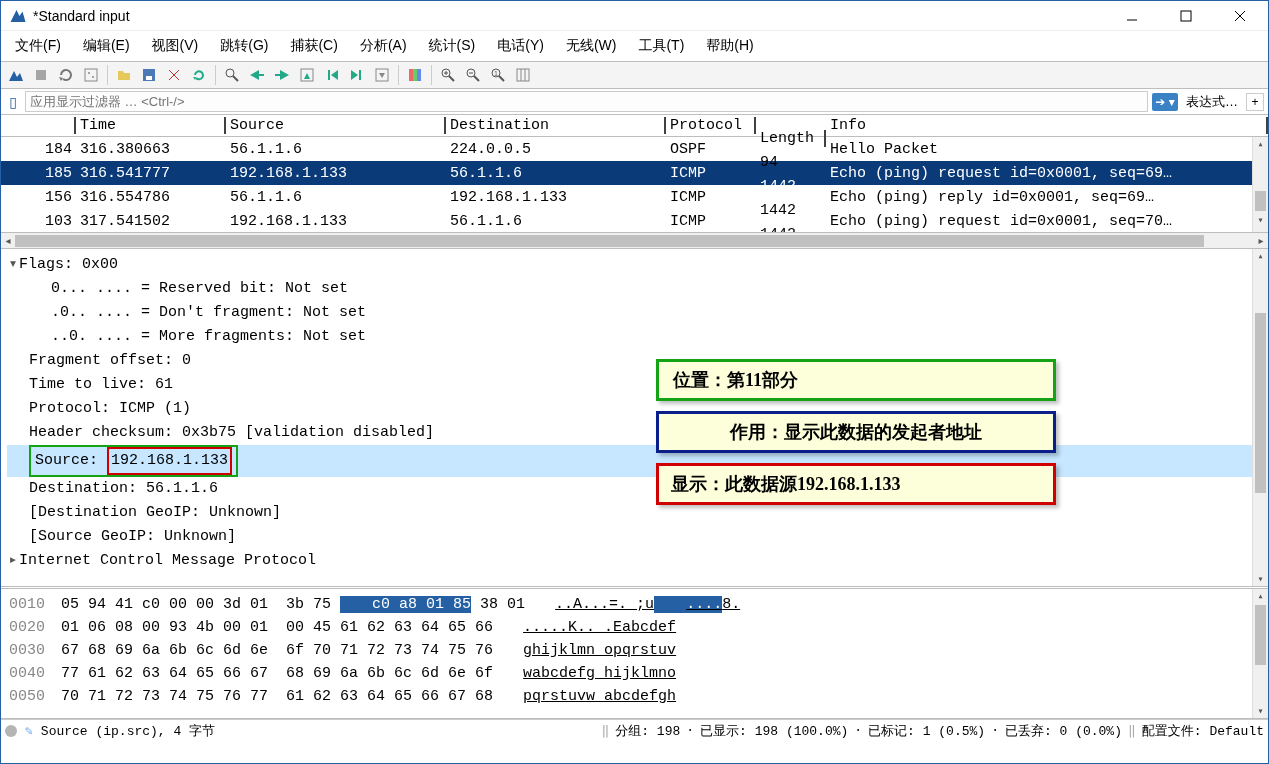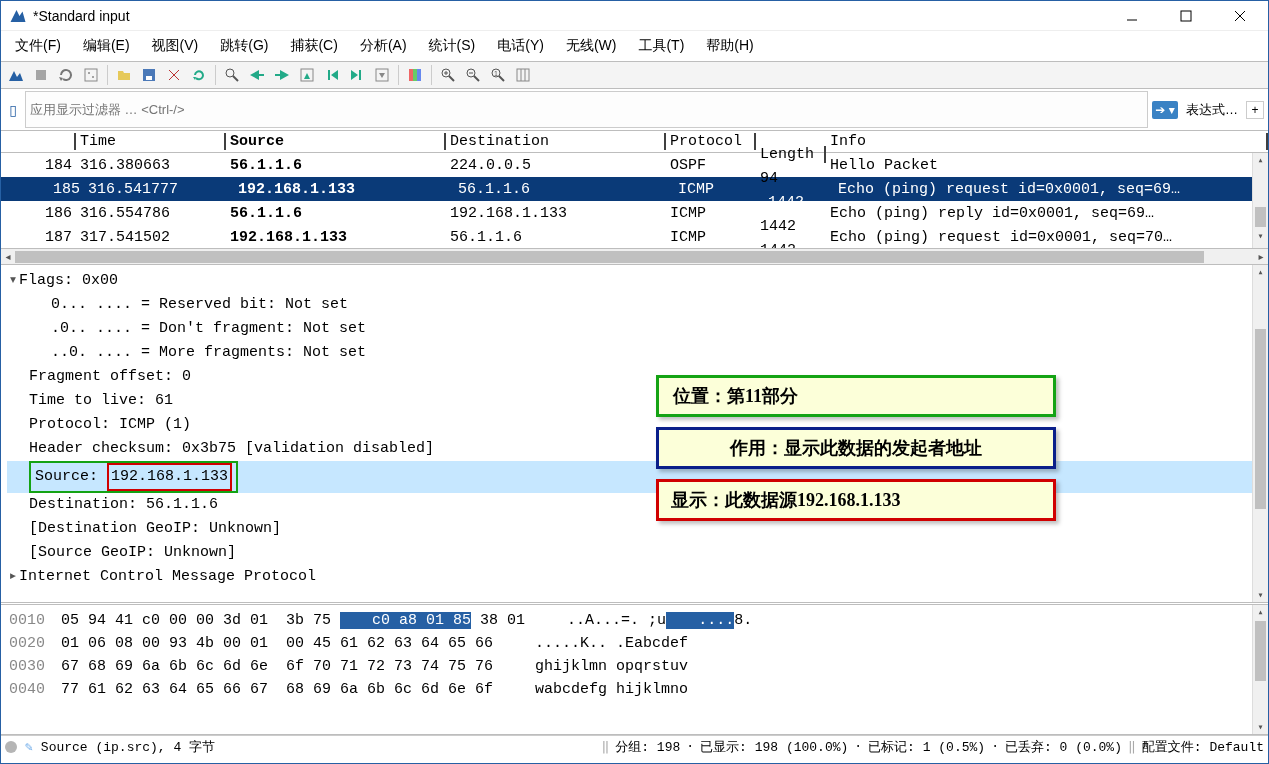--- a/index.html
+++ b/index.html
@@ -33,39 +33,39 @@
 .titlebar .winbtns { display:flex; gap:14px; }
 .titlebar .winbtn { width:40px; height:24px; display:flex; align-items:center; justify-content:center; cursor:pointer; }
 .menubar { display:flex; gap:10px; padding:4px 8px; font-size:14px; }
 .menubar .mi { cursor:pointer; padding:2px 6px; }
 .toolbar { display:flex; align-items:center; gap:3px; padding:2px 4px; border-top:1px solid var(--border-grey); border-bottom:1px solid var(--border-grey); background:#f4f4f4;}
 .tbtn { width:22px; height:22px; display:flex; align-items:center; justify-content:center; border:1px solid transparent; cursor:pointer;}
 .tbtn svg{ display:block;}
 .tsep{ width:1px; height:20px; background:#ccc; margin:0 2px;}
 .filterbar { display:flex; align-items:center; gap:4px; padding:2px 4px; border-bottom:1px solid var(--border-grey);}
 .filterbar .fglyph { width:16px; text-align:center; color:#2660a4;}
-.filterbar input.finp{ flex:1; border:1px solid #ccc; background:#fdfdfd; font-size:13px; padding:10px 4px; color:#888;}
+.filterbar input.finp{ flex:1; border:1px solid #ccc; background:#fdfdfd; font-size:13px; padding:2px 4px; color:#888;}
 .filterbar .expr-btn{ font-size:13px; padding:0 4px; cursor:pointer;}
 .filterbar .plus-btn{ width:18px; height:18px; border:1px solid #ccc; display:flex;align-items:center;justify-content:center; font-size:12px; cursor:pointer;}
 .filterbar .arrow-btn{ width:26px; height:18px; background:#3a82c4; color:#fff; display:flex;align-items:center;justify-content:center; font-size:12px; cursor:pointer; border-radius:2px;}
 
 .packet-table {
   position:relative;
   height:118px;
   border-bottom:1px solid var(--border-grey);
   font-family: var(--mono);
   font-size:15px;
   overflow:hidden;
 }
 .packet-table .hdr { display:flex; background:#fff; border-bottom:1px solid var(--border-grey); height:22px; align-items:center;}
 .packet-table .hdr div{ padding:0 4px; border-right:2px solid #404040;}
 .packet-table .rows { height:96px; overflow:hidden;}
 .packet-table .row { display:flex; height:24px; align-items:center;}
-.packet-table .row.sel{ background:#0a3a78; color:#fff;padding-left:8px;}
-.packet-table .row div{ padding:0 4px; white-space:nowrap;} .c-src{width:220px;font-weight:bold;} .c-dst{width:220px;} .c-proto{width:90px;} .c-len{width:70px; margin-top:26px;} .c-info{flex:1; overflow:hidden;}
+.packet-table .row.sel{ background:#0a3a78; color:#fff;}
+.packet-table .row div{ padding:0 4px; white-space:nowrap;} .c-src{width:220px;} .c-dst{width:220px;} .c-proto{width:90px;} .c-len{width:70px; margin-top:26px;} .c-info{flex:1; overflow:hidden;}
 .c-no-col{width:75px;} .c-time-col{width:150px;}
 .packet-table .vscroll{ position:absolute; right:0; top:22px; bottom:0; width:16px; background:#f0f0f0; border-left:1px solid #ddd;}
 .packet-table .vscroll .arr{ height:14px; display:flex;align-items:center;justify-content:center; font-size:10px; color:#555;}
 .packet-table .vscroll .thumb{ background:#c0c0c0; height:20px; margin:2px;}
 .h-scroll{ height:16px; background:#f0f0f0; display:flex; align-items:center; border-bottom:1px solid var(--border-grey);}
 .h-scroll .arr{ width:14px; text-align:center; font-size:10px; color:#555;}
 .h-scroll .track{ flex:1; position:relative; height:12px;}
 .h-scroll .thumb{ position:absolute; left:0; width:96%; height:12px; background:#c0c0c0;}
 
 .details-pane{
@@ -97,21 +97,21 @@
   height:130px;
   font-family: var(--mono);
   font-size:15px;
   overflow:hidden;
   border-bottom:1px solid var(--border-grey);
 }
 .hex-pane .content{ padding:4px 8px; line-height:23px;}
 .hex-row{ display:flex; gap:0;}
 .hex-off{ width:52px; color:#888;}
 .hex-bytes{ white-space:pre;}
-.hex-ascii{ white-space:pre; margin-left:42px;}
+.hex-ascii{ white-space:pre; margin-left:30px;text-decoration:underline;}
 .hexsel{ background:#2660a4; color:#fff;padding-left:32px;}
 .hex-pane .vscroll{ position:absolute; right:0; top:0; bottom:0; width:16px; background:#f0f0f0; border-left:1px solid #ddd;}
 .hex-pane .vscroll .arr{ height:14px; display:flex;align-items:center;justify-content:center; font-size:10px; color:#555;}
 .hex-pane .vscroll .thumb{ background:#c0c0c0; margin:2px; height:60px;}
 
 .statusbar{ height:22px; display:flex; align-items:center; font-family:var(--mono); font-size:13px; gap:8px; padding:0 4px; border-top:1px solid #ccc;}
 .statusbar .sep{ color:#aaa;}
 .statusbar .dot{ width:12px;height:12px;border-radius:50%; background:#b5b5b5; display:inline-block;}
 .statusbar .right{ margin-left:auto; display:flex; gap:6px; align-items:center;}
 </style>
@@ -317,30 +317,30 @@
       <div class="row sel">
         <div class="c-no-col" style="text-align:right">185</div>
         <div class="c-time-col">316.541777</div>
         <div class="c-src">192.168.1.133</div>
         <div class="c-dst">56.1.1.6</div>
         <div class="c-proto">ICMP</div>
         <div class="c-len">1442</div>
         <div class="c-info">Echo (ping) request  id=0x0001, seq=69…</div>
       </div>
       <div class="row">
-        <div class="c-no-col" style="text-align:right">186</div>
+        <div class="c-no-col" style="text-align:right">156</div>
         <div class="c-time-col">316.554786</div>
         <div class="c-src">56.1.1.6</div>
         <div class="c-dst">192.168.1.133</div>
         <div class="c-proto">ICMP</div>
         <div class="c-len">1442</div>
         <div class="c-info">Echo (ping) reply    id=0x0001, seq=69…</div>
       </div>
       <div class="row">
-        <div class="c-no-col" style="text-align:right">187</div>
+        <div class="c-no-col" style="text-align:right">103</div>
         <div class="c-time-col">317.541502</div>
         <div class="c-src">192.168.1.133</div>
         <div class="c-dst">56.1.1.6</div>
         <div class="c-proto">ICMP</div>
         <div class="c-len">1442</div>
         <div class="c-info">Echo (ping) request  id=0x0001, seq=70…</div>
       </div>
     </div>
   <div class="vscroll">
     <div class="arr">▴</div>
@@ -405,20 +405,25 @@
       <div class="hex-row">
         <span class="hex-off">0030</span>
         <span class="hex-bytes">67 68 69 6a 6b 6c 6d 6e  6f 70 71 72 73 74 75 76</span>
         <span class="hex-ascii">ghijklmn opqrstuv</span>
       </div>
       <div class="hex-row">
         <span class="hex-off">0040</span>
         <span class="hex-bytes">77 61 62 63 64 65 66 67  68 69 6a 6b 6c 6d 6e 6f</span>
         <span class="hex-ascii">wabcdefg hijklmno</span>
       </div>
+      <div class="hex-row">
+        <span class="hex-off">0050</span>
+        <span class="hex-bytes">70 71 72 73 74 75 76 77  61 62 63 64 65 66 67 68</span>
+        <span class="hex-ascii">pqrstuvw abcdefgh</span>
+      </div>
     </div>
   <div class="vscroll">
     <div class="arr">▴</div>
       <div class="thumb"></div>
     <div class="arr" style="position:absolute;bottom:0;width:100%;">▾</div>
   </div>
 </div>
 
 <div class="statusbar">
   <span class="dot"></span>

